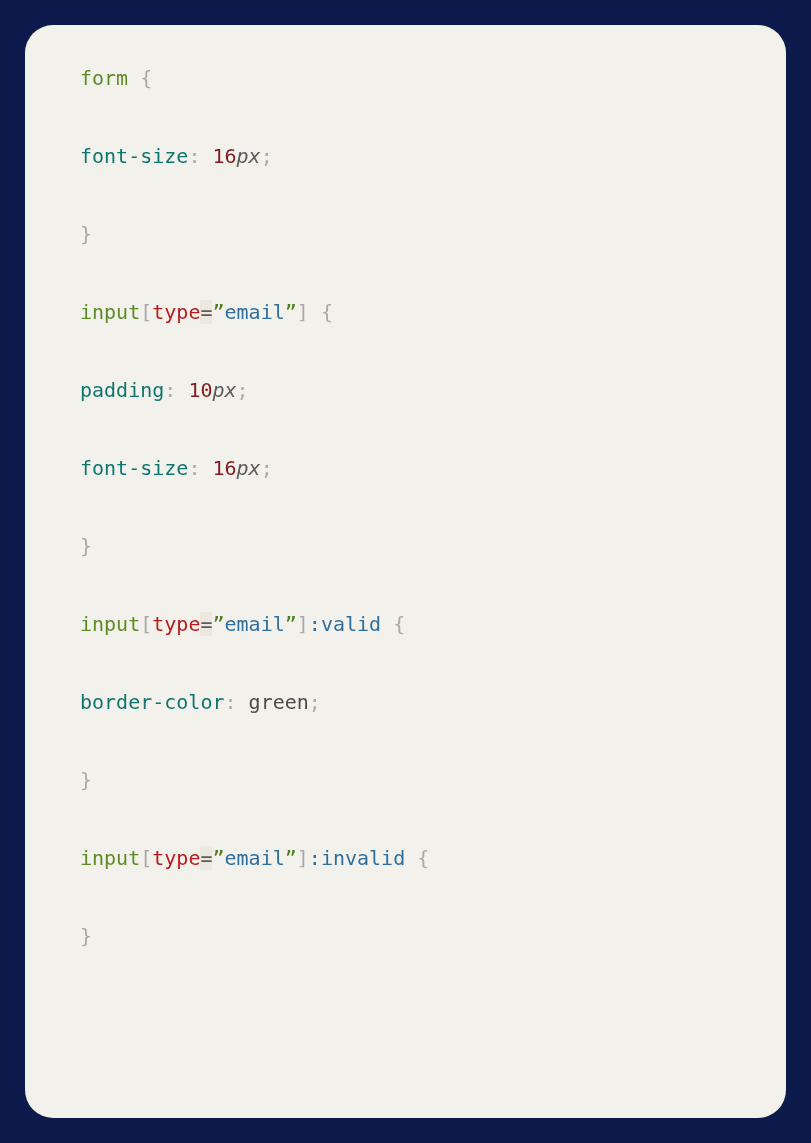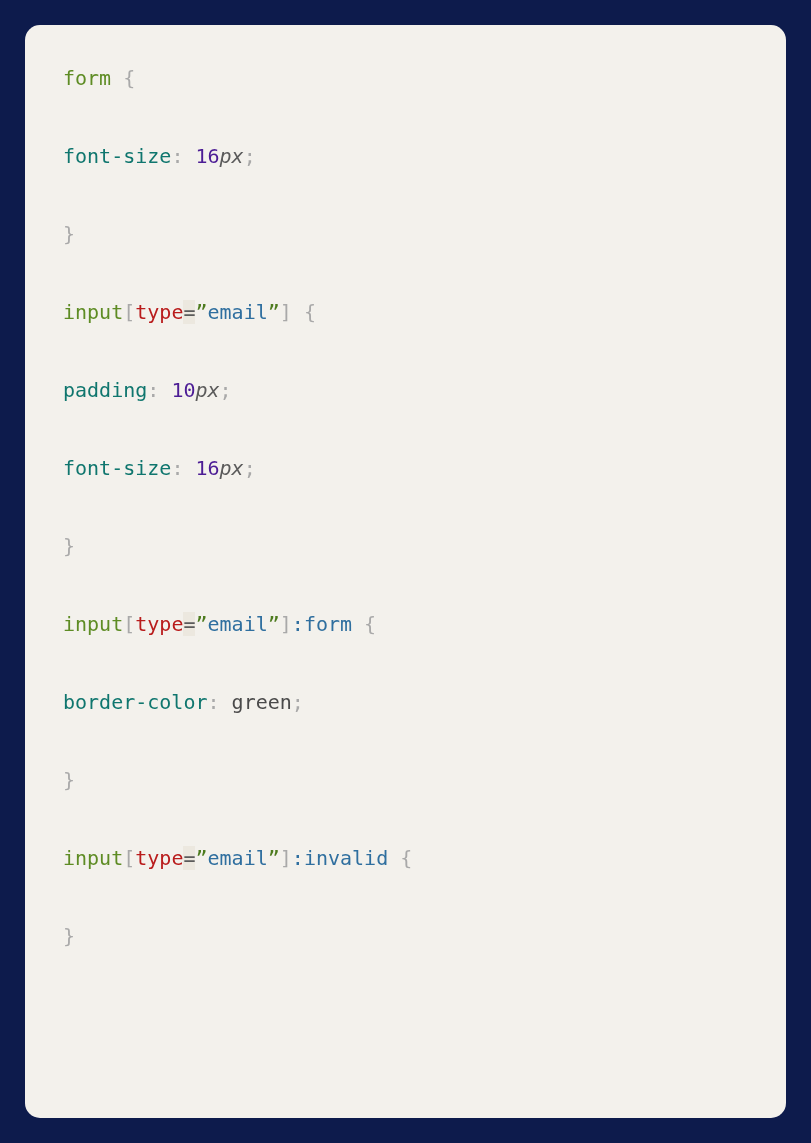--- a/index.html
+++ b/index.html
@@ -10,58 +10,58 @@
     height: 1143px;
     overflow: hidden;
   }
   .code-card {
     position: absolute;
     left: 25px;
     top: 25px;
     right: 25px;
     bottom: 25px;
     background: #f3f1ec;
-    border-radius: 15px;
+    border-radius: 28px;
     box-sizing: border-box;
-    padding: 40px 38px;
+    padding: 40px 55px;
     font-family: Consolas, "Menlo", "DejaVu Sans Mono", monospace;
     font-size: 20px;
     color: #444;
     overflow: hidden;
   }
   .code-line {
     white-space: pre;
     line-height: 1.3;
     margin-bottom: 52px;
   }
   .code-line:last-child {
     margin-bottom: 0;
   }
   .tag   { color: #5e8c24; }
   .punct { color: #a9a9a9; }
   .prop  { color: #0f766e; }
-  .num   { color: #4c1d95; }
+  .num   { color: #7f1d1d; }
   .unit  { color: #5b5b5b; font-style: italic; }
   .plain { color: #4a4a4a; }
   .attr-open  { color: #a9a9a9; }
   .attr-name  { color: #b91c1c; }
   .attr-eq    { color: #5b5b5b; background: #ece8df; }
   .attr-quote { color: #4d7b1e; }
   .attr-val   { color: #2f6f9f; }
   .pseudo     { color: #2f6f9f; }
 </style>
 </head>
 <body>
 
 <div class="code-card" id="code-card">
     <div class="code-line"><span class="tag">form</span><span class="plain"> </span><span class="punct">{</span></div>
     <div class="code-line"><span class="prop">font-size</span><span class="punct">:</span><span class="plain"> </span><span class="num">16</span><span class="unit">px</span><span class="punct">;</span></div>
     <div class="code-line"><span class="punct">}</span></div>
     <div class="code-line"><span class="tag">input</span><span class="attr-open">[</span><span class="attr-name">type</span><span class="attr-eq">=</span><span class="attr-quote">”</span><span class="attr-val">email</span><span class="attr-quote">”</span><span class="attr-open">]</span><span class="plain"> </span><span class="punct">{</span></div>
     <div class="code-line"><span class="prop">padding</span><span class="punct">:</span><span class="plain"> </span><span class="num">10</span><span class="unit">px</span><span class="punct">;</span></div>
     <div class="code-line"><span class="prop">font-size</span><span class="punct">:</span><span class="plain"> </span><span class="num">16</span><span class="unit">px</span><span class="punct">;</span></div>
     <div class="code-line"><span class="punct">}</span></div>
-    <div class="code-line"><span class="tag">input</span><span class="attr-open">[</span><span class="attr-name">type</span><span class="attr-eq">=</span><span class="attr-quote">”</span><span class="attr-val">email</span><span class="attr-quote">”</span><span class="attr-open">]</span><span class="pseudo">:form</span><span class="plain"> </span><span class="punct">{</span></div>
+    <div class="code-line"><span class="tag">input</span><span class="attr-open">[</span><span class="attr-name">type</span><span class="attr-eq">=</span><span class="attr-quote">”</span><span class="attr-val">email</span><span class="attr-quote">”</span><span class="attr-open">]</span><span class="pseudo">:valid</span><span class="plain"> </span><span class="punct">{</span></div>
     <div class="code-line"><span class="prop">border-color</span><span class="punct">:</span><span class="plain"> green</span><span class="punct">;</span></div>
     <div class="code-line"><span class="punct">}</span></div>
     <div class="code-line"><span class="tag">input</span><span class="attr-open">[</span><span class="attr-name">type</span><span class="attr-eq">=</span><span class="attr-quote">”</span><span class="attr-val">email</span><span class="attr-quote">”</span><span class="attr-open">]</span><span class="pseudo">:invalid</span><span class="plain"> </span><span class="punct">{</span></div>
     <div class="code-line"><span class="punct">}</span></div>
   </div>
 
 </body></html>

